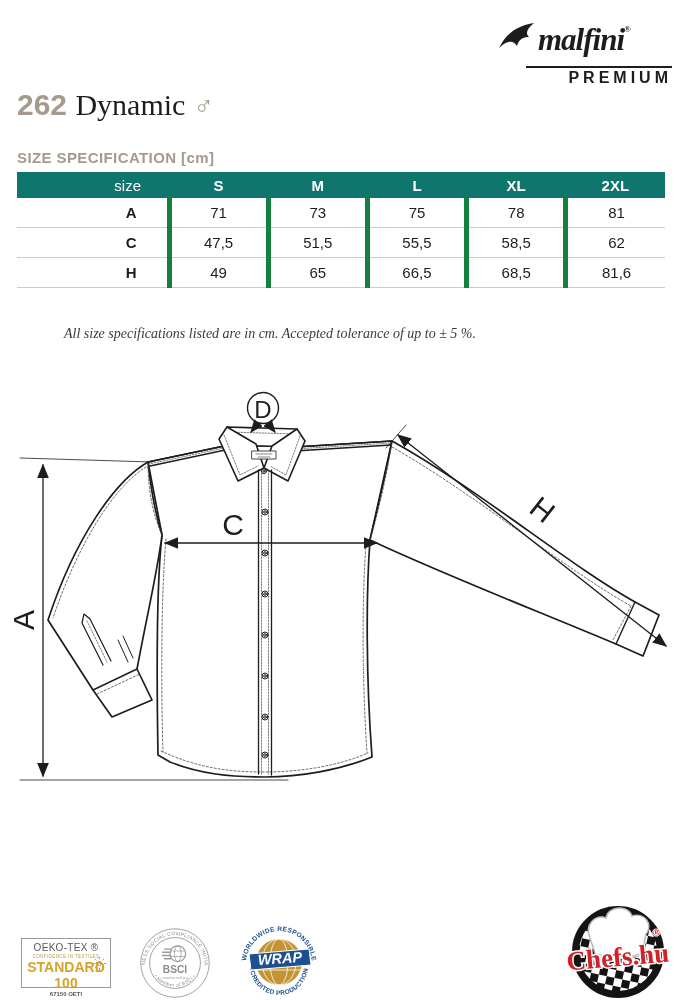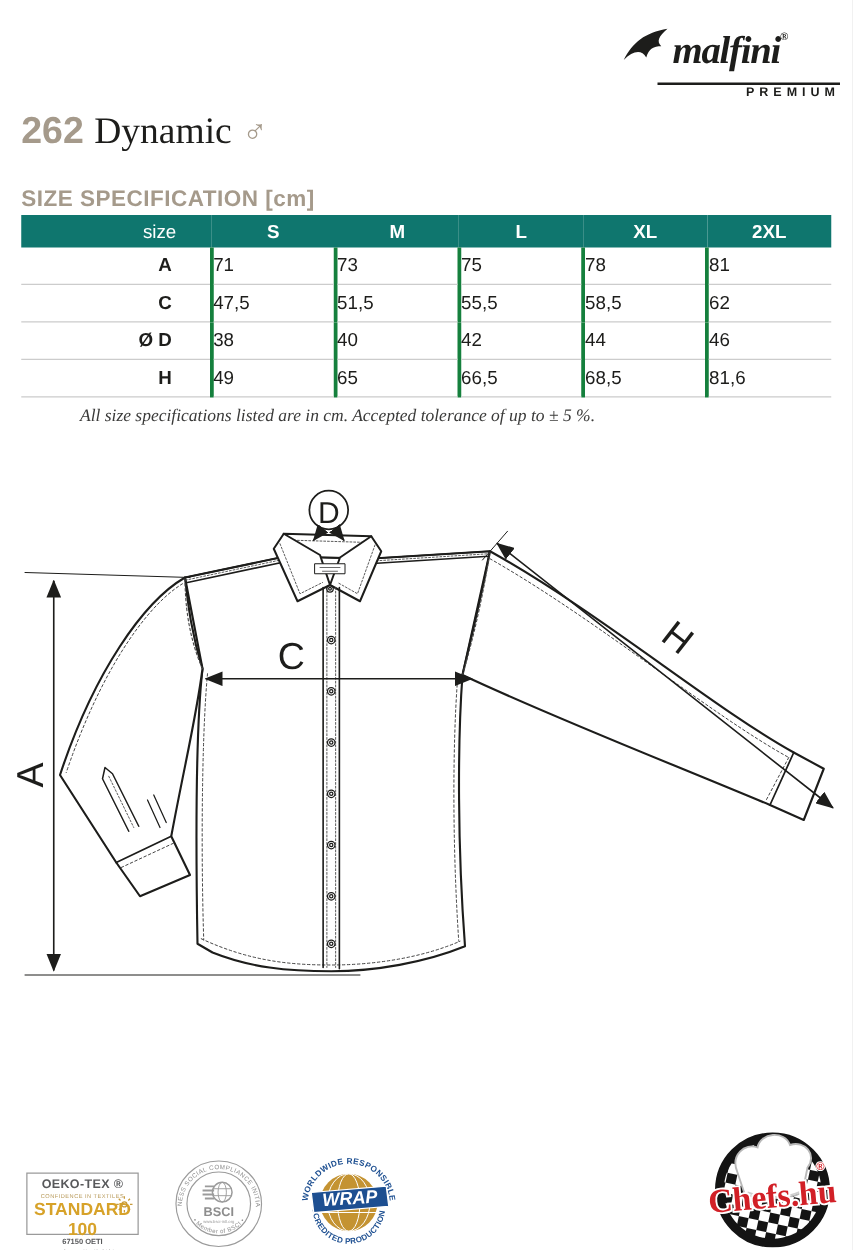--- a/index.html
+++ b/index.html
@@ -6,50 +6,50 @@
   .page{position:relative;width:682px;height:1000px;background:#fff;margin:0 auto;
         overflow:hidden;font-family:"Liberation Sans",sans-serif;color:#1d1d1b;}
 
   
   .brand{position:absolute;left:492px;top:4px;width:186px;height:62px;margin-top:16px;}
   .brand .bird{position:absolute;left:6px;top:2px;}
   .brand .name{position:absolute;left:46px;top:2px;font-family:"Liberation Serif",serif;
                font-style:italic;font-weight:bold;font-size:31px;letter-spacing:-1px;}
   .brand .reg{font-size:9px;vertical-align:18px;font-style:normal;}
   .brand .rule{position:absolute;left:34px;right:6px;top:46px;height:1.5px;background:#1d1d1b;}
-  .brand .premium{position:absolute;right:6px;top:49px;font-size:10px;font-weight:bold;
+  .brand .premium{position:absolute;right:6px;top:49px;font-size:16px;font-weight:bold;
                   letter-spacing:4px;}
 
   
   .title{position:absolute;left:17px;top:88px;font-size:30px;white-space:nowrap;}
   .title .code{font-weight:bold;color:#a59a8b;}
   .title .pname{font-family:"Liberation Serif",serif;color:#1d1d1b;}
   .title .gender{color:#a59a8b;font-size:27px;}
 
-  .spec-head{position:absolute;left:17px;top:149px;font-size:18px;font-weight:bold;
+  .spec-head{position:absolute;left:17px;top:149px;font-size:15px;font-weight:bold;
              color:#a59a8b;letter-spacing:.4px;}
 
   
   table.sizes{position:absolute;left:17px;top:172px;width:648px;border-collapse:collapse;
               table-layout:fixed;font-size:15px;}
   table.sizes thead th{background:#0f766e;color:#fff;font-weight:bold;height:26px;padding:0;}
   table.sizes thead th.sizecol{text-align:right;padding-right:28px;font-weight:normal;}
-  table.sizes tbody td{height:29px;border-bottom:1px solid #ccc;
-                       border-left:3px solid #15803d;padding:0;}
+  table.sizes tbody td{height:29px;text-align:center;border-bottom:1px solid #ccc;
+                       border-left:5px solid #15803d;padding:0;}
   table.sizes tbody td:first-child{border-left:none;text-align:right;padding-right:30px;
                                    font-weight:bold;}
   .note{position:absolute;left:0;top:326px;width:540px;text-align:center;
         font-family:"Liberation Serif",serif;font-style:italic;font-size:14px;color:#3a3a39;}
 
   .diagram{position:absolute;left:0;top:378px;}
 
   
   .oeko{position:absolute;left:21px;top:938px;width:90px;height:50px;border:1px solid #9a9a9a;
         box-sizing:border-box;text-align:center;line-height:1.15;padding-top:3px;}
-  .oeko .l1{font-size:10px;font-weight:bold;color:#58595b;letter-spacing:.3px;}
+  .oeko .l1{font-size:10px;font-weight:normal;color:#58595b;letter-spacing:.3px;}
   .oeko .l2{font-size:4.5px;color:#b89a5a;letter-spacing:.4px;}
   .oeko .l3{font-size:14px;font-weight:bold;color:#d7a229;}
   .oeko .l4{font-size:6px;font-weight:bold;color:#58595b;}
   .oeko .l5{font-size:4.8px;color:#77787b;margin-top:2px;}
   .oeko .l6{font-size:4.8px;color:#77787b;}
   .oeko svg{position:absolute;right:3px;top:17px;}
   .bsci{position:absolute;left:137px;top:926px;}
   .wrap{position:absolute;left:236px;top:920px;}
   .chefs{position:absolute;left:556px;top:898px;}
 </style>
@@ -105,28 +105,20 @@
       </tr>
       <tr>
         <td>C</td>
         <td>47,5</td>
         <td>51,5</td>
         <td>55,5</td>
         <td>58,5</td>
         <td>62</td>
       </tr>
       <tr>
-        <td>Ø D</td>
-        <td>38</td>
-        <td>40</td>
-        <td>42</td>
-        <td>44</td>
-        <td>46</td>
-      </tr>
-      <tr>
         <td>H</td>
         <td>49</td>
         <td>65</td>
         <td>66,5</td>
         <td>68,5</td>
         <td>81,6</td>
       </tr>
     </tbody>
   </table>
 

